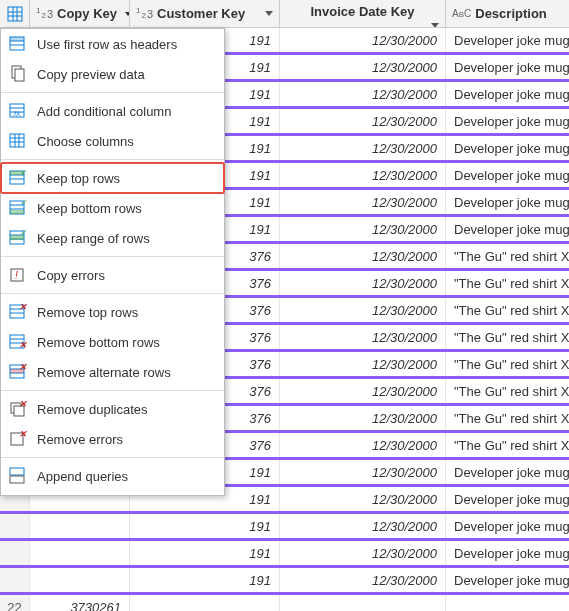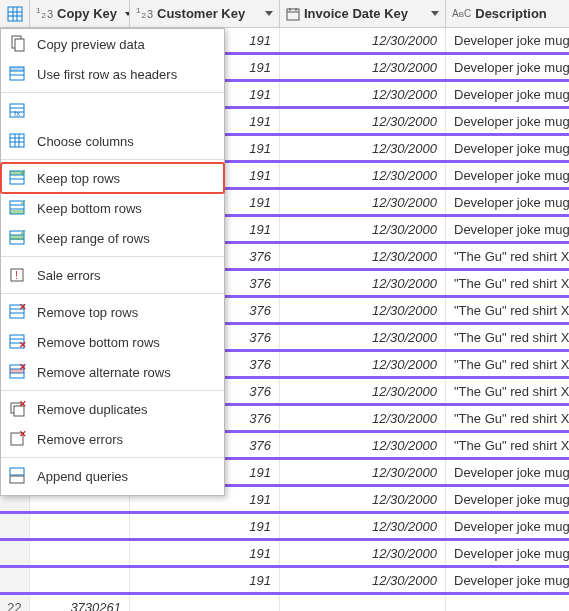--- a/index.html
+++ b/index.html
@@ -26,21 +26,21 @@
     padding: 0 6px;
     gap: 4px;
     font-size: 13px;
     white-space: nowrap;
     overflow: hidden;
   }
   .hdr-cell .lbl { font-weight: 600; color:#333; }
   .col-rownum   { width: 30px; justify-content: center; padding:0; }
   .col-salekey  { width: 100px; }
   .col-custkey  { width: 150px; }
-  .col-invdate  { width: 166px; }
+  .col-invdate  { width: 166px; flex-direction: column; }
   .col-desc     { flex: 1; border-right: none; }
   .type-ico { color:#666; font-size:11px; display:flex; align-items:center; gap:1px; }
   .type-ico .sup { font-size:8px; position:relative; top:-3px; }
   .type-ico .sub { font-size:8px; position:relative; top:2px; }
   .drop { width:0;height:0;border-left:4px solid transparent;border-right:4px solid transparent;border-top:5px solid #555; margin-left:auto; }
   .sort-desc { width:0;height:0;border-left:3px solid transparent;border-right:3px solid transparent;border-top:4px solid #333; margin-left:4px; }
   .body { }
   .row {
     display: flex;
     height: 27px;
@@ -74,21 +74,21 @@
     padding-bottom:4px;
   }
   .mi {
     display:flex;
     align-items:center;
     height: 30px;
     padding: 0 10px 0 8px;
     gap: 10px;
     cursor: default;
   }
-  .mi .mico { width:18px; height:18px; flex:none; display:flex; align-items:center; justify-content:flex-start;}
+  .mi .mico { width:18px; height:18px; flex:none; display:flex; align-items:center; justify-content:flex-start;font-style:italic;}
   .mi .mlbl { flex:1; }
   .mi .chev { color:#555; }
   .sep { height:1px; background:#ddd; margin:3px 0; }
   .hl {
     outline: 2px solid #e74c3c;
     outline-offset: -1px;
     border-radius: 2px;
   }
   .abc { font-size:10px; color:#666; }
 </style>
@@ -286,47 +286,48 @@
       <div class="cell c-cust"></div>
       <div class="cell c-date"></div>
       <div class="cell c-desc"></div>
     </div>
   </div>
 
 <div class="menu" id="menu">
     <div class="mi">
       <span class="mico">
         <svg width="18" height="18">
+          <rect x="1" y="2" width="14" height="13" fill="none" stroke="#0a7dd6"></rect>
+          <line x1="1" y1="6" x2="15" y2="6" stroke="#0a7dd6"></line>
+          <line x1="1" y1="10" x2="15" y2="10" stroke="#0a7dd6"></line>
+          <rect x="1" y="2" width="14" height="4" fill="#0a7dd6" opacity="0.3"></rect>
+        </svg>
+      </span>
+      <span class="mlbl">Use first row as headers</span>
+    </div>
+    <div class="mi">
+      <span class="mico">
+        <svg width="18" height="18">
           <rect x="3" y="1" width="9" height="12" fill="none" stroke="#555"></rect>
           <rect x="6" y="4" width="9" height="12" fill="#fff" stroke="#555"></rect>
         </svg>
       </span>
       <span class="mlbl">Copy preview data</span>
     </div>
-    <div class="mi">
-      <span class="mico">
-        <svg width="18" height="18">
-          <rect x="1" y="2" width="14" height="13" fill="none" stroke="#0a7dd6"></rect>
-          <line x1="1" y1="6" x2="15" y2="6" stroke="#0a7dd6"></line>
-          <line x1="1" y1="10" x2="15" y2="10" stroke="#0a7dd6"></line>
-          <rect x="1" y="2" width="14" height="4" fill="#0a7dd6" opacity="0.3"></rect>
-        </svg>
-      </span>
-      <span class="mlbl">Use first row as headers</span>
-    </div>
     <div class="sep"></div>
     <div class="mi">
       <span class="mico">
         <svg width="18" height="18">
           <rect x="1" y="2" width="14" height="13" fill="none" stroke="#0a7dd6"></rect>
           <line x1="1" y1="6" x2="15" y2="6" stroke="#0a7dd6"></line>
           <line x1="1" y1="10" x2="15" y2="10" stroke="#0a7dd6"></line>
           <text x="5" y="14" font-size="8" fill="#0a7dd6">fx</text>
         </svg>
       </span>
+      <span class="mlbl">Add conditional column</span>
     </div>
     <div class="mi">
       <span class="mico">
         <svg width="18" height="18">
           <rect x="1" y="2" width="14" height="13" fill="none" stroke="#0a7dd6"></rect>
           <line x1="1" y1="6" x2="15" y2="6" stroke="#0a7dd6"></line>
           <line x1="1" y1="10" x2="15" y2="10" stroke="#0a7dd6"></line>
           <line x1="6" y1="2" x2="6" y2="15" stroke="#0a7dd6"></line>
           <line x1="10" y1="2" x2="10" y2="15" stroke="#0a7dd6"></line>
         </svg>
@@ -371,21 +372,21 @@
       <span class="mlbl">Keep range of rows</span>
     </div>
     <div class="sep"></div>
     <div class="mi">
       <span class="mico">
         <svg width="18" height="18">
           <rect x="2" y="3" width="12" height="12" fill="none" stroke="#555"></rect>
           <text x="6" y="13" font-size="10" fill="#c62222">!</text>
         </svg>
       </span>
-      <span class="mlbl">Sale errors</span>
+      <span class="mlbl">Copy errors</span>
     </div>
     <div class="sep"></div>
     <div class="mi">
       <span class="mico">
         <svg width="18" height="18">
           <rect x="1" y="2" width="14" height="13" fill="none" stroke="#0a7dd6"></rect>
           <line x1="1" y1="6" x2="15" y2="6" stroke="#0a7dd6"></line>
           <line x1="1" y1="10" x2="15" y2="10" stroke="#0a7dd6"></line>
           <text x="10" y="7" font-size="9" fill="#c62222" font-weight="bold">✕</text>
         </svg>

